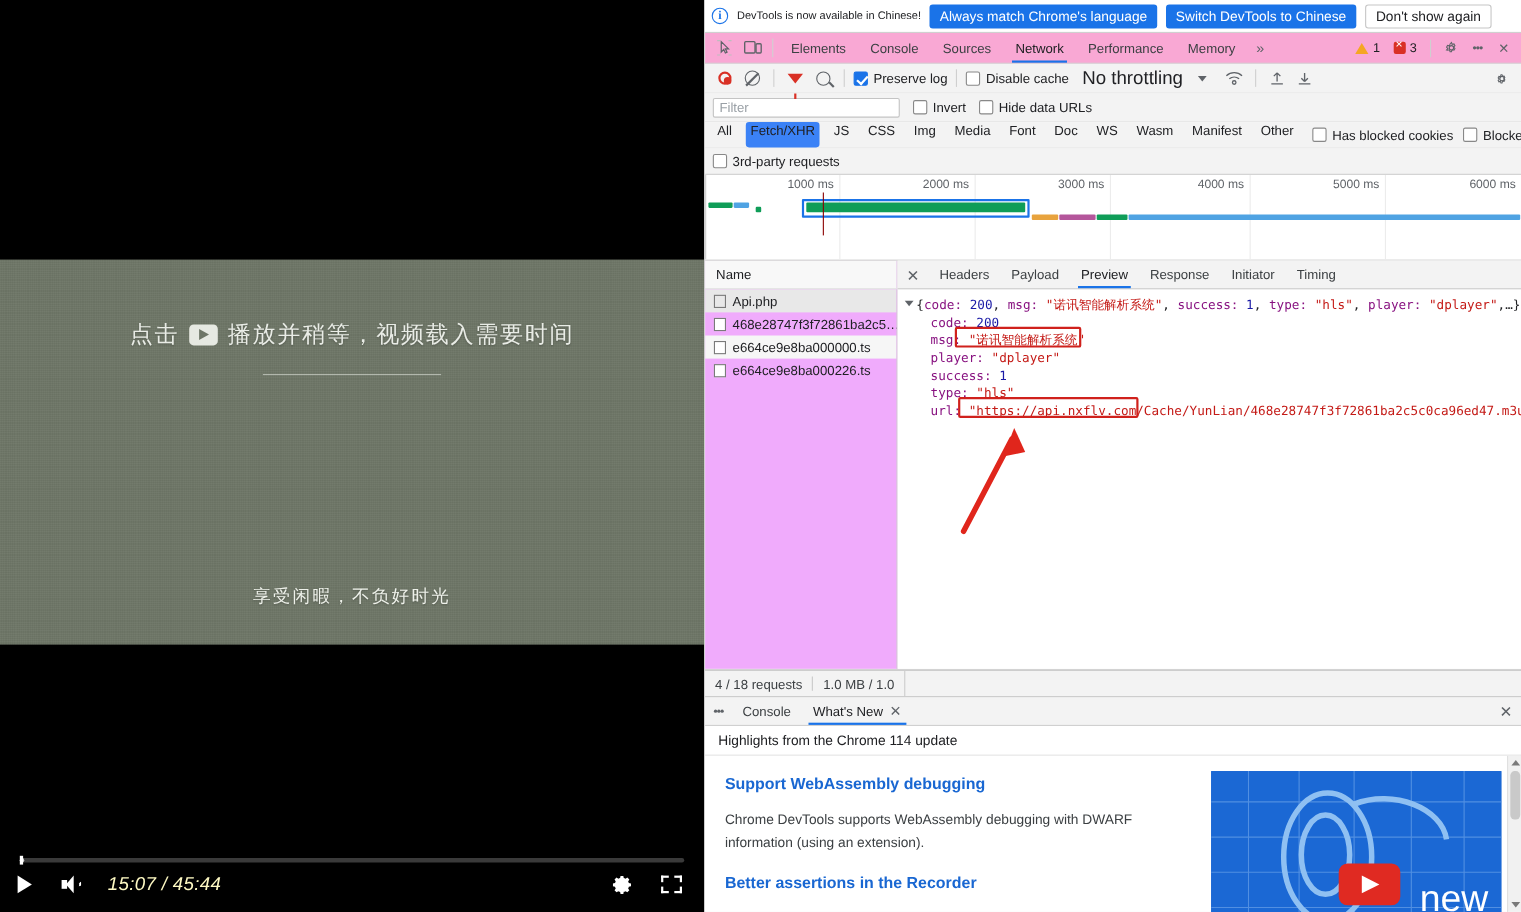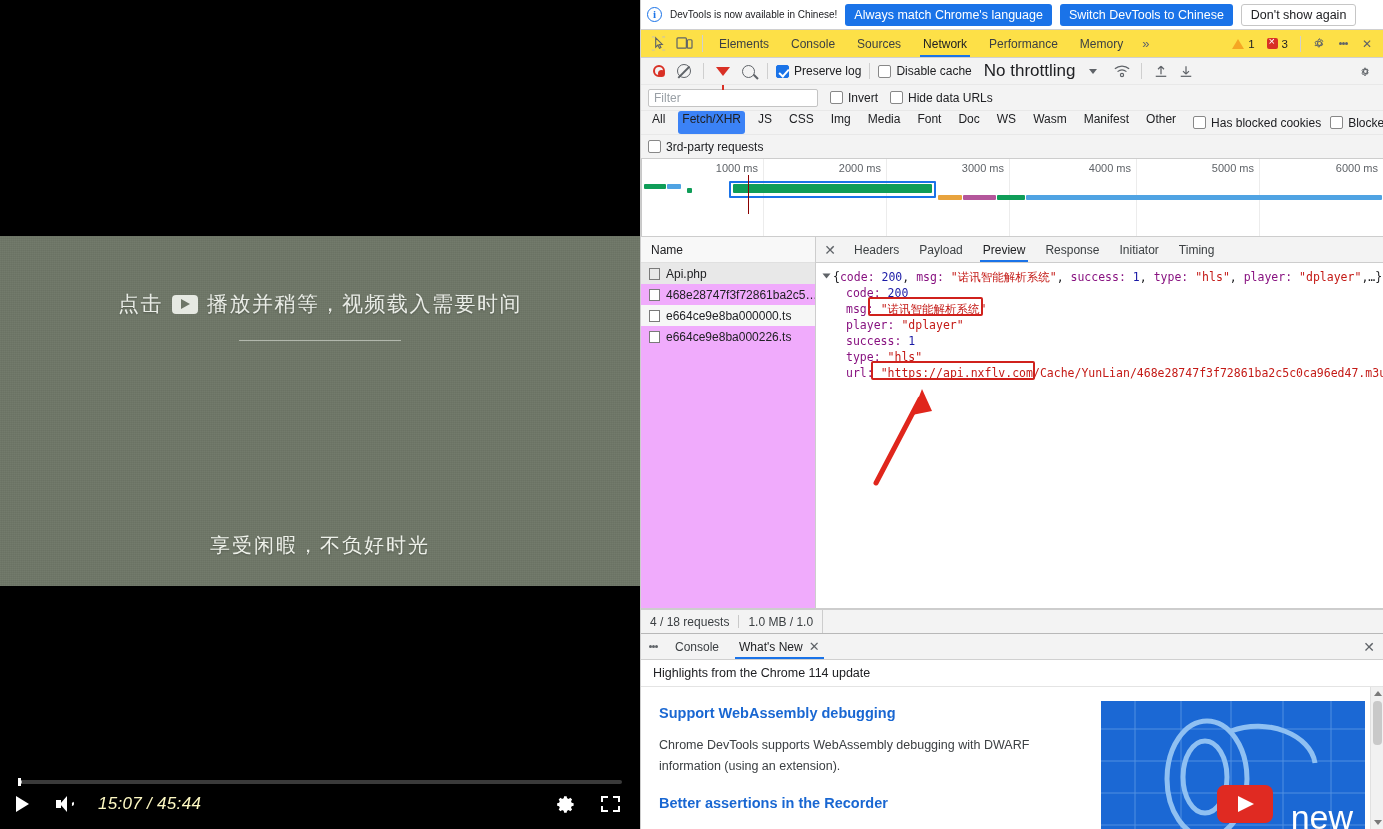--- a/index.html
+++ b/index.html
@@ -34,21 +34,21 @@
   .inline-play::after {
     content: ""; position: absolute; left: 9px; top: 4.5px;
     border-left: 9px solid #6e7667; border-top: 5px solid transparent; border-bottom: 5px solid transparent;
   }
   .v-divider {
     position: absolute; left: 50%; transform: translateX(-50%); top: 104px;
     width: 162px; height: 1px; background: rgba(235,238,231,.55);
   }
   .v-line2 {
     position: absolute; left: 0; top: 296px; width: 100%; text-align: center;
-    color: #eef1ea; font-size: 20px; letter-spacing: 2px;
+    color: #eef1ea; font-size: 16px; letter-spacing: 2px;
     font-family: "DejaVu Sans", sans-serif; text-shadow: 0 1px 2px rgba(0,0,0,.25);
   }
 
   .controls { position: absolute; left: 0; bottom: 0; width: 640px; height: 54px; background: #000; }
   .progress-track {
     position: absolute; left: 18px; right: 18px; top: 5px; height: 4px;
     background: #3a3a3a; border-radius: 2px;
   }
   .progress-played { position: absolute; left: 0; top: 0; height: 100%; width: 0.6%; background: #cfcfcf; border-radius: 2px; }
   .progress-knob { position: absolute; left: 0; top: -2px; width: 3px; height: 8px; background: #fff; }
@@ -94,21 +94,21 @@
   }
   .btn-plain {
     background: #fff; color: #202124; border: 1px solid #c6c6c6; border-radius: 3px;
     font-size: 12.5px; padding: 3px 9px; cursor: pointer; white-space: nowrap;
     font-family: "Liberation Sans", sans-serif;
   }
 
   
   .tabstrip {
     height: 28px; flex: 0 0 28px; display: flex; align-items: stretch;
-    border-bottom: 1px solid #d0d0d0; background: #fde047; padding-left: 4px;
+    border-bottom: 1px solid #d0d0d0; background: #f9a8d4; padding-left: 4px;
   }
   .tool-icon { width: 26px; display: flex; align-items: center; justify-content: center; cursor: pointer; }
   .tab-sep { width: 1px; background: #d0d0d0; margin: 5px 5px; }
   .tab {
     padding: 0 11px; display: flex; align-items: center; font-size: 12px;
     color: #3c4043; cursor: pointer; white-space: nowrap; position: relative;
   }
   .tab.active { color: #202124; }
   .tab.active::after { content: ""; position: absolute; left: 8px; right: 8px; bottom: 0; height: 2px; background: #1a73e8; }
   .tab-more { padding: 0 8px; display: flex; align-items: center; color: #5f6368; font-size: 13px; cursor: pointer; }

